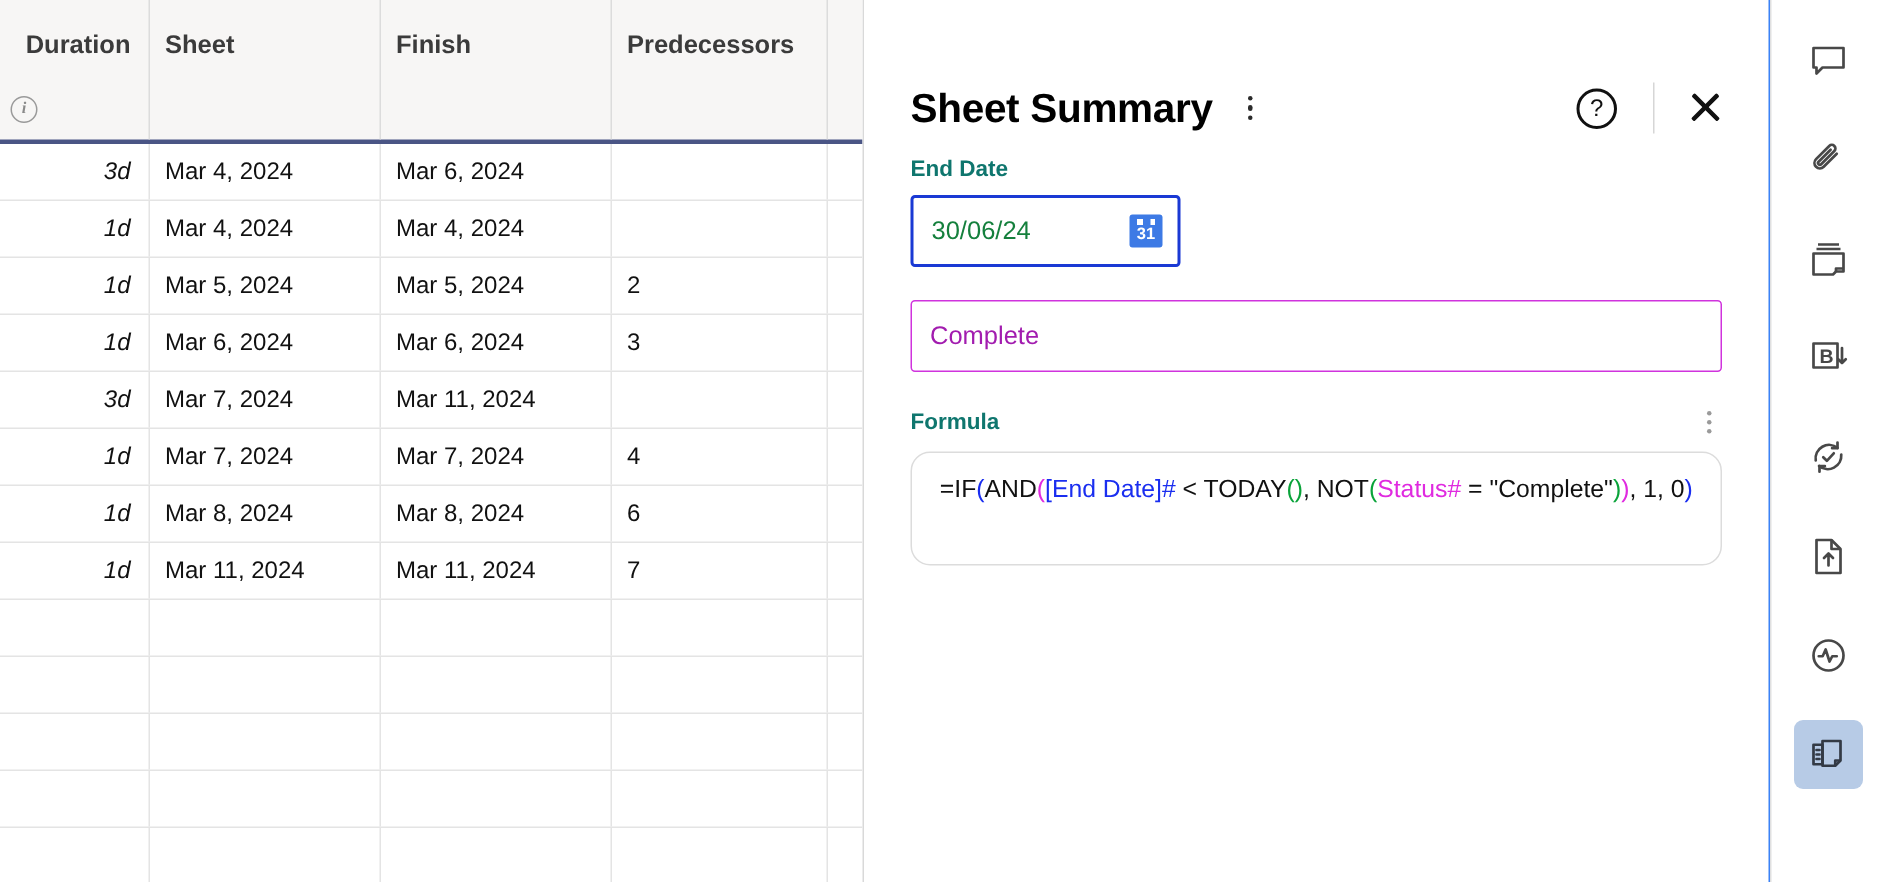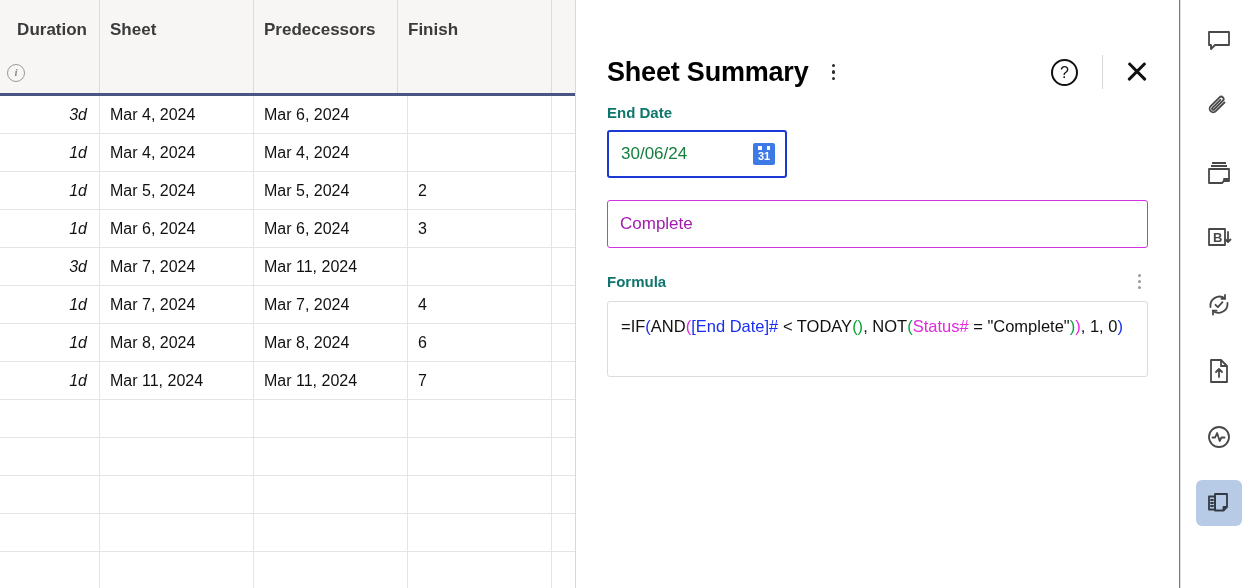--- a/index.html
+++ b/index.html
@@ -117,23 +117,23 @@
   }
 
   .status-box {
     height: 48px; border: 1.6px solid #d033dd; border-radius: 3px;
     display: flex; align-items: center; padding: 0 12px;
     background: #fff; margin-bottom: 0;
   }
   .status-val { font-size: 17px; color: #a21caf; }
 
   .formula-box {
-    border: 1px solid #dcdcdc; border-radius: 3px; background: #fff;
+    border: 1px solid #dcdcdc; border-radius: 13px; background: #fff;
     padding: 11px 13px 13px 13px; min-height: 76px;
-    font-size: 16.5px; line-height: 27px; color: #111;
+    font-size: 16.5px; line-height: 27px; color: #111; text-align: center;
   }
   .tok-blue   { color: #1a2ef0; }
   .tok-mag    { color: #e02ae0; }
   .tok-green  { color: #0aa33a; }
   .tok-black  { color: #111; }
 
   .section { margin-top: 22px; }
   .sec-head { display: flex; align-items: center; justify-content: space-between; margin-bottom: 9px; }
   .kebab-sm { width: 18px; height: 22px; display: flex; flex-direction: column;
     align-items: center; justify-content: center; gap: 3px; cursor: pointer; }
@@ -162,25 +162,25 @@
   <div class="grid-pane">
 
     <div class="grid-header">
       <div class="hcell c-duration">
         <span>Duration</span>
         <span class="info-icon">i</span>
       </div>
       <div class="hcell c-start">
         <span>Sheet</span>
       </div>
+      <div class="hcell c-finish">
+        <span>Finish</span>
+      </div>
       <div class="hcell c-pred">
         <span>Predecessors</span>
-      </div>
-      <div class="hcell c-finish">
-        <span>Finish</span>
       </div>
       <div class="hcell c-tail"></div>
     </div>
 
     <div class="grid-body" id="grid-body">
         <div class="row">
           <div class="cell c-duration">3d</div>
           <div class="cell c-start">Mar 4, 2024</div>
           <div class="cell c-finish">Mar 6, 2024</div>
           <div class="cell c-pred"></div>

